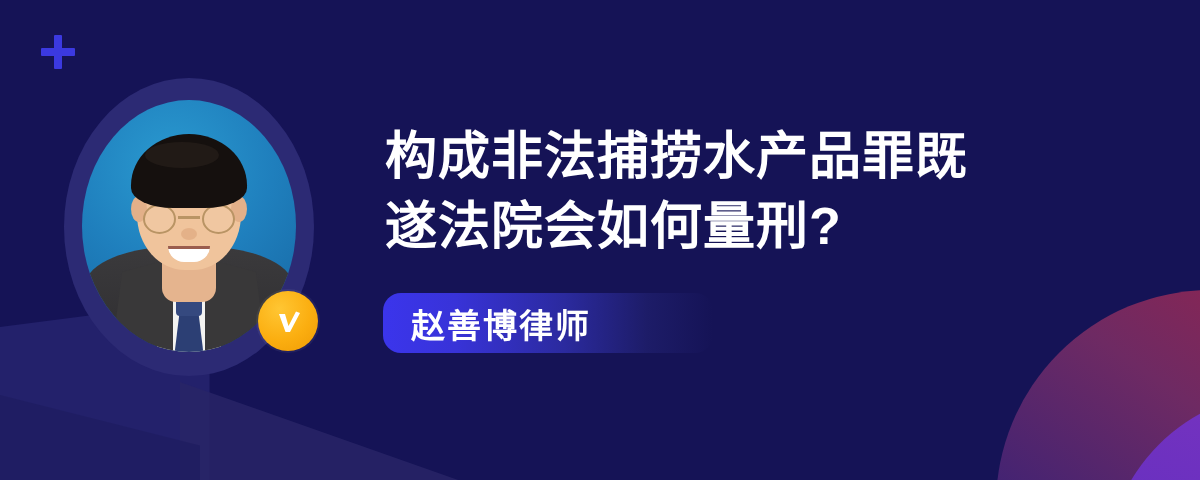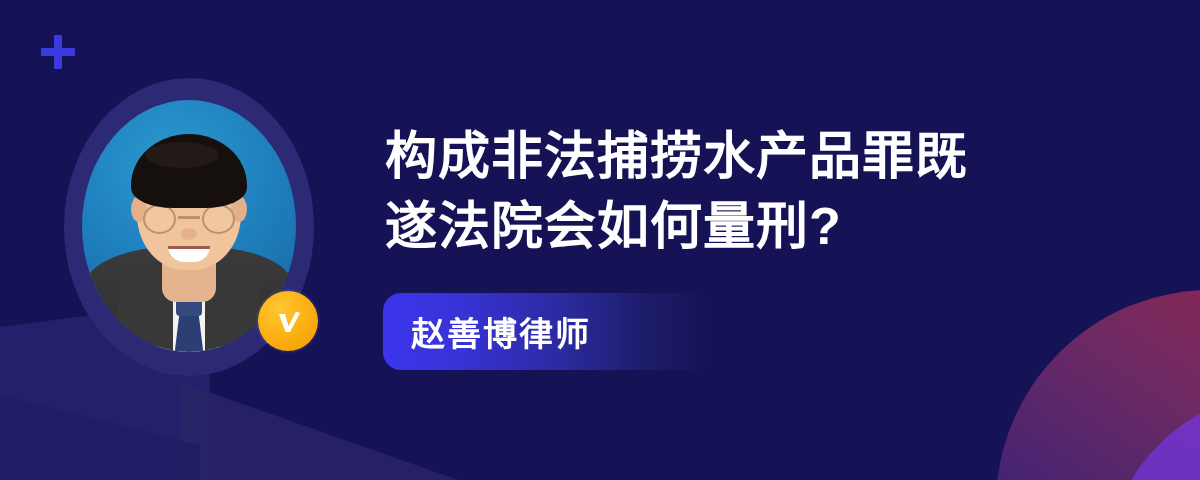--- a/index.html
+++ b/index.html
@@ -329,21 +329,21 @@
     line-height: 1.34;
     font-weight: 700;
     letter-spacing: 1px;
     white-space: pre-line;
   }
 
   .name-badge {
     position: absolute;
     left: 383px;
     top: 293px;
-    height: 77px;
+    height: 60px;
     min-width: 330px;
     padding: 0 34px 0 28px;
     display: flex;
     align-items: center;
     border-radius: 18px;
     background: linear-gradient(90deg, #3b35ec 0%, #3833d8 22%, #2b2a9e 55%, #1d1c68 80%, #151356 100%);
   }
   .name-badge-text {
     color: #ffffff;
     font-size: 34px;

